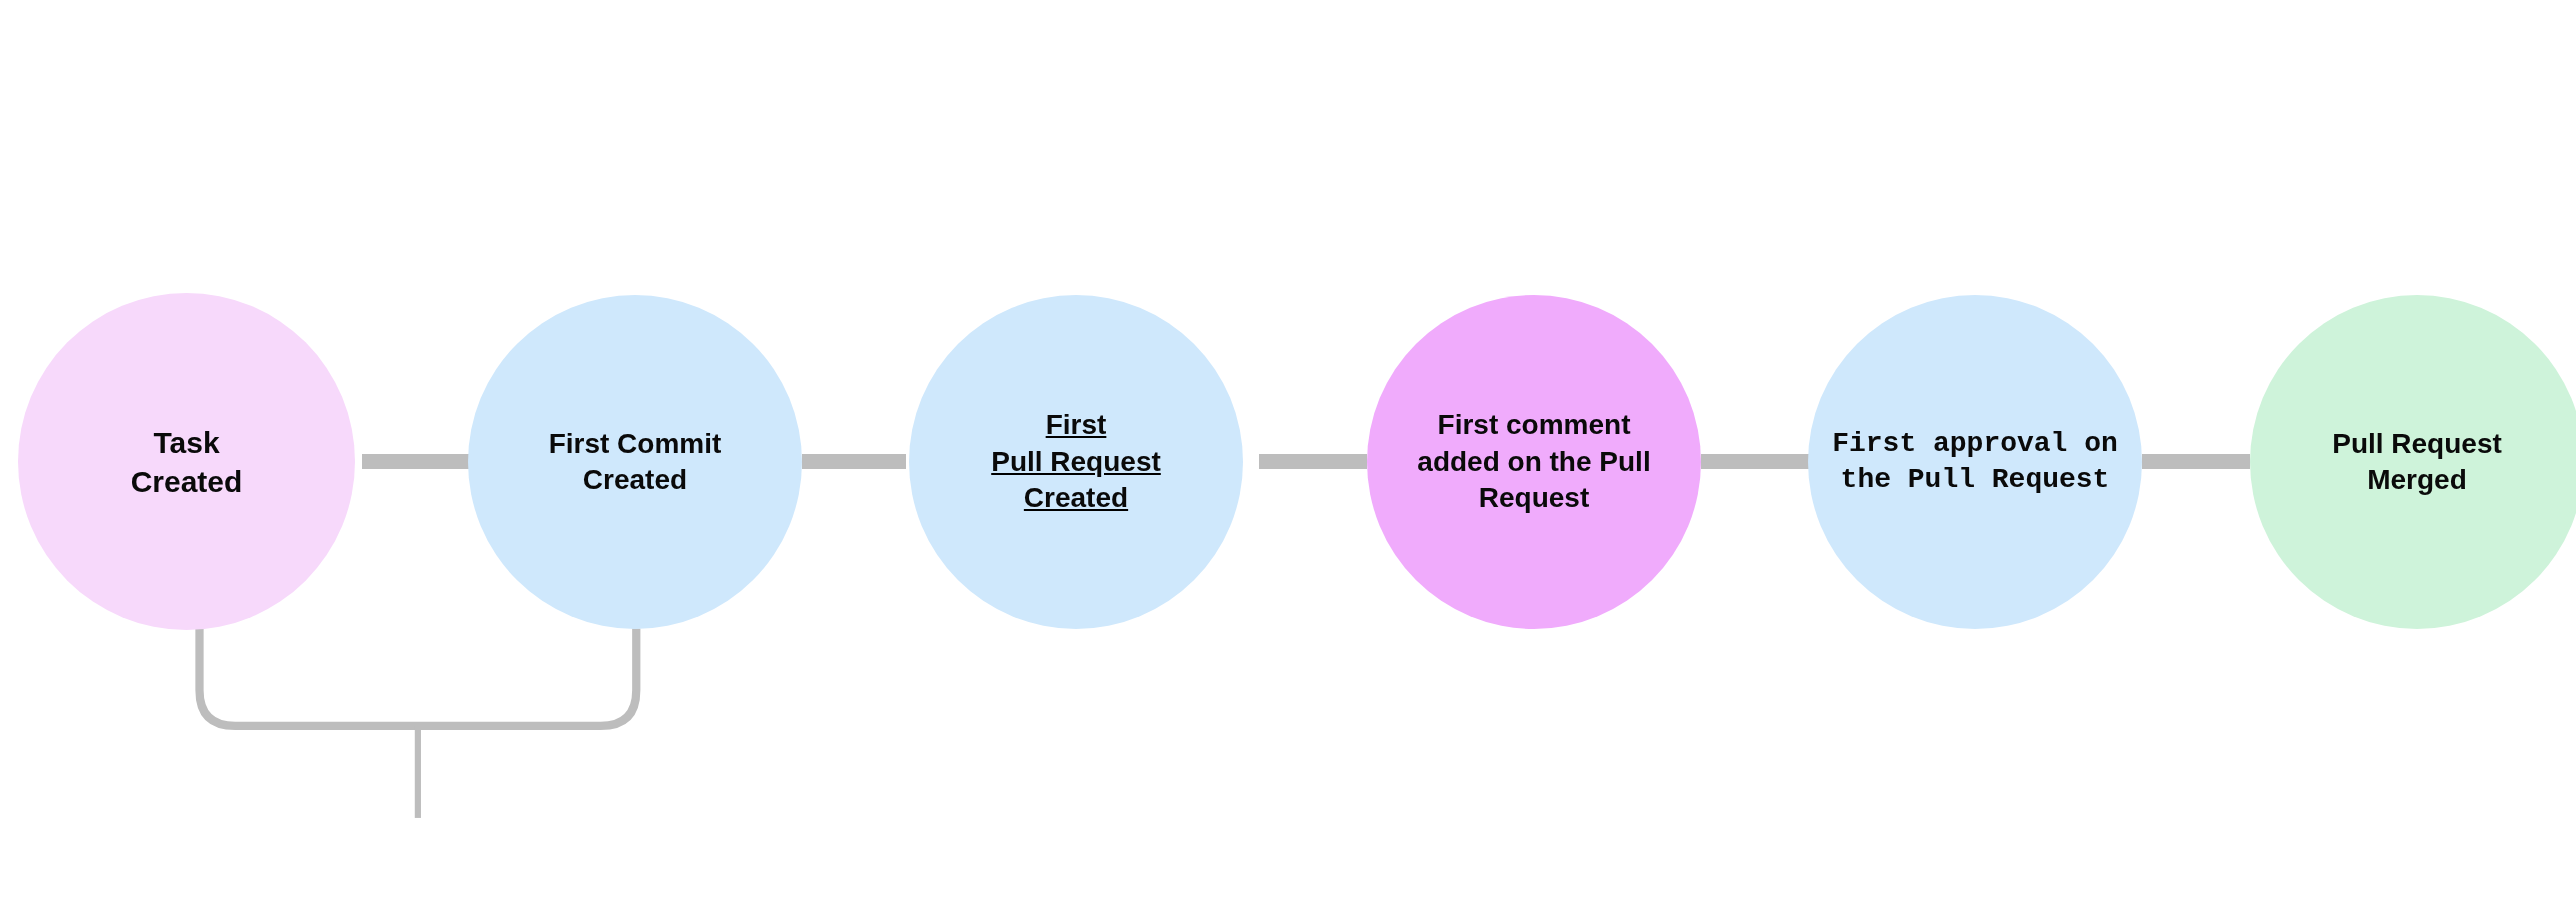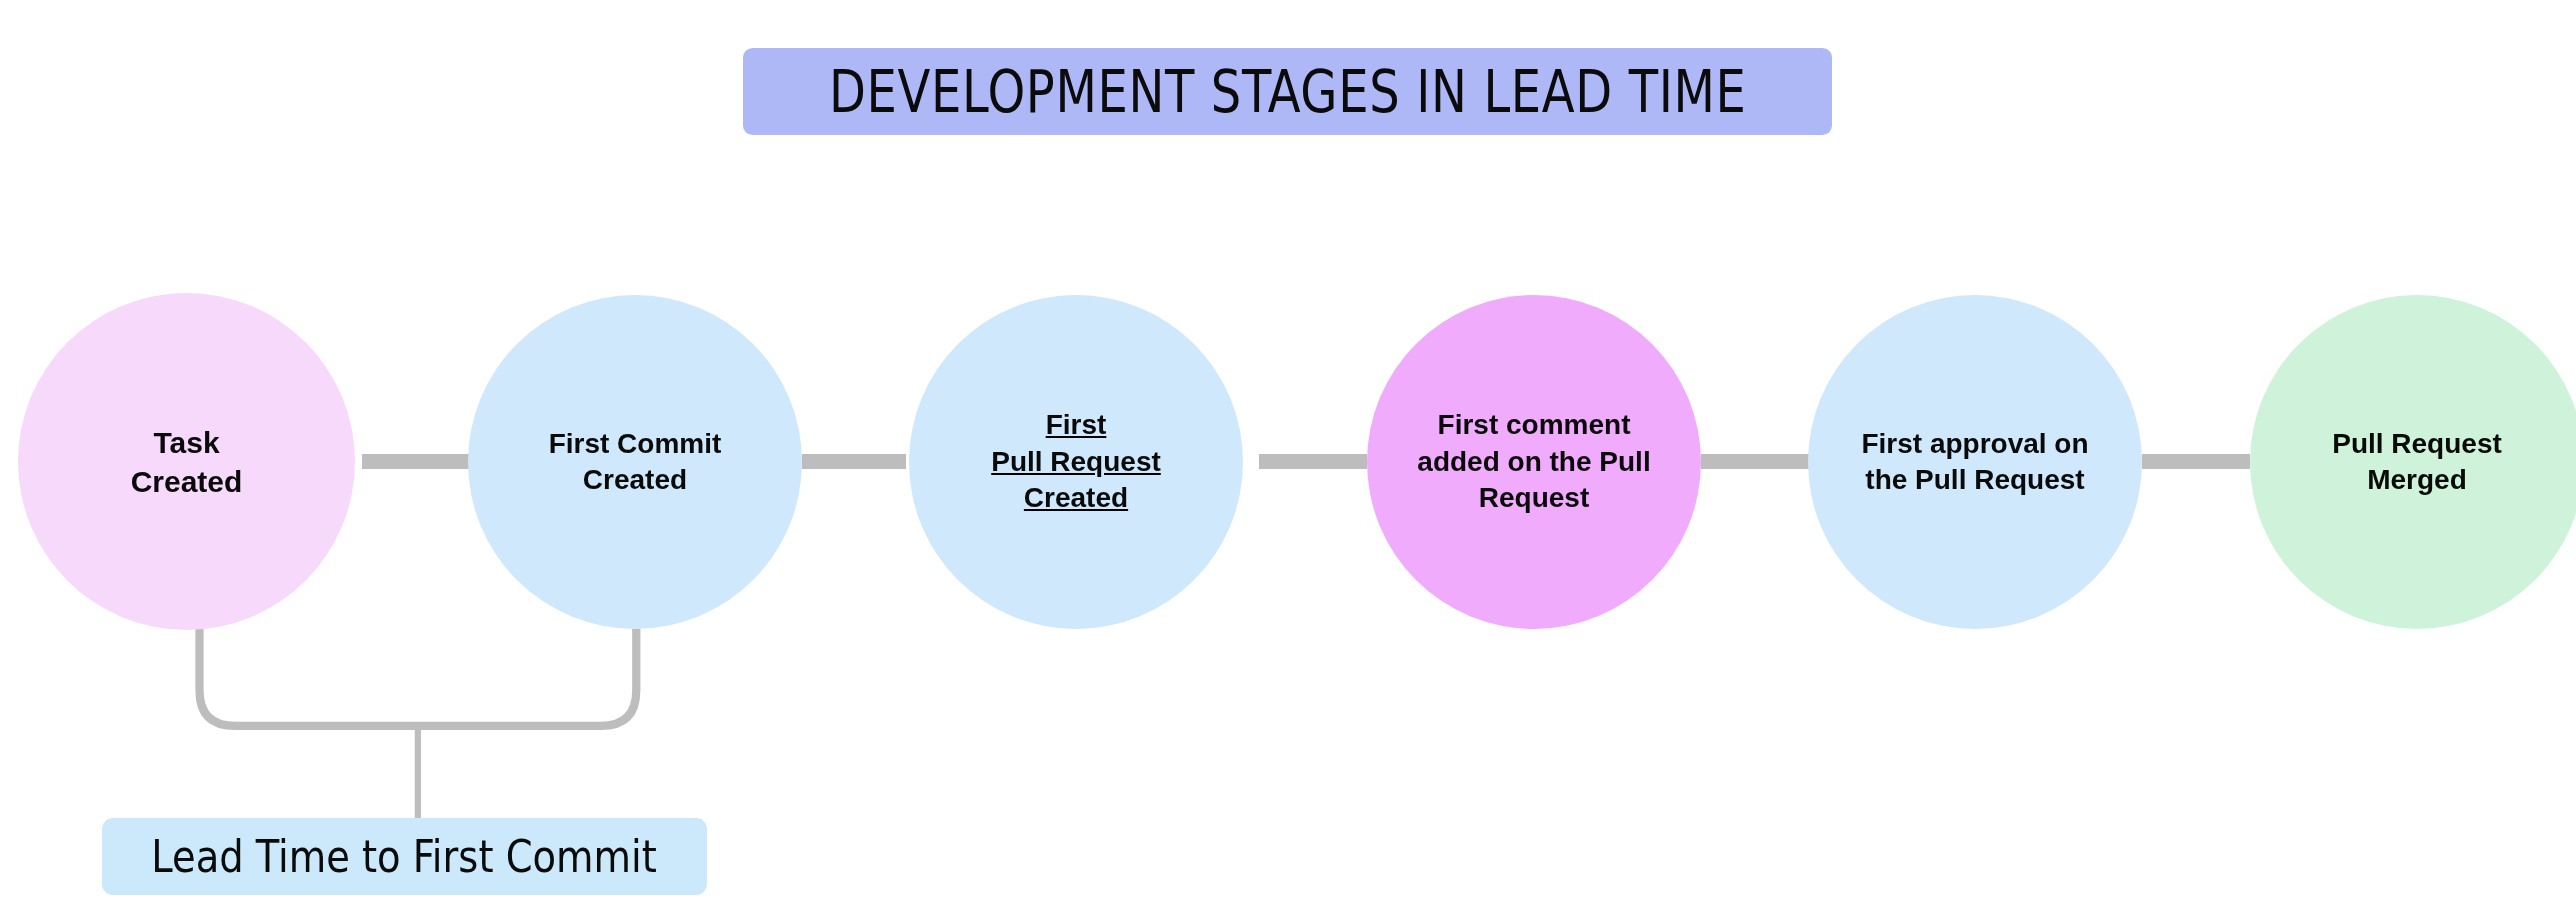--- a/index.html
+++ b/index.html
@@ -105,23 +105,20 @@
     color: #0b0b0b;
     white-space: nowrap;
     transform: scaleX(0.95);
   }
 </style>
 </head>
 <body>
 
 <div id="canvas">
 
-  <div id="title-banner">
-    <span id="title-text">DEVELOPMENT STAGES IN LEAD TIME</span>
-  </div>
 
   <div class="connector" style="left:362px; top:454px; width:108px;"></div>
   <div class="connector" style="left:802px; top:454px; width:104px;"></div>
   <div class="connector" style="left:1259px; top:454px; width:108px;"></div>
   <div class="connector" style="left:1701px; top:454px; width:108px;"></div>
   <div class="connector" style="left:2142px; top:454px; width:108px;"></div>
 
   <svg id="bracket-svg" viewBox="0 0 3750 1344" xmlns="http://www.w3.org/2000/svg">
     <path d="M 290 915 L 290 1005 Q 290 1057 342 1057 L 874 1057 Q 926 1057 926 1005 L 926 915" fill="none" stroke="#bdbdbd" stroke-width="12" stroke-linecap="butt"></path>
     <path d="M 608 1057 L 608 1191" fill="none" stroke="#bdbdbd" stroke-width="9" stroke-linecap="butt"></path>
@@ -143,27 +140,24 @@
 Created</span>
   </div>
 
   <div class="stage-circle" style="left:1367px; top:295px; width:334px; height:334px; background:#f0abfc;">
     <span class="stage-label size-md" style="width:385px;">First comment
 added on the Pull
 Request</span>
   </div>
 
   <div class="stage-circle" style="left:1808px; top:295px; width:334px; height:334px; background:#cfe8fc;">
-    <span class="stage-label size-md" style="width:385px;">First approval on
+    <span class="stage-label size-md" style="width:385px;font-family:Liberation Mono, monospace;">First approval on
 the Pull Request</span>
   </div>
 
   <div class="stage-circle" style="left:2250px; top:295px; width:334px; height:334px; background:#cef3da;">
     <span class="stage-label size-md">Pull Request
 Merged</span>
   </div>
 
-  <div id="lead-time-box">
-    <span id="lead-time-text">Lead Time to First Commit</span>
-  </div>
 
 </div>
 
 
 </body></html>

